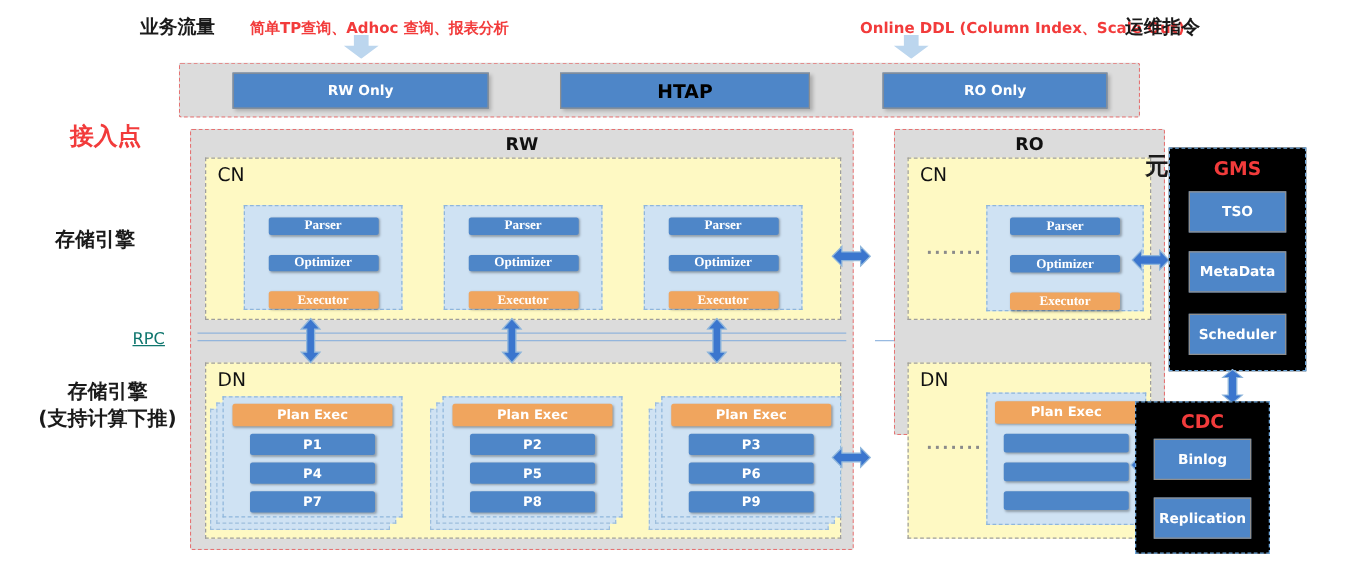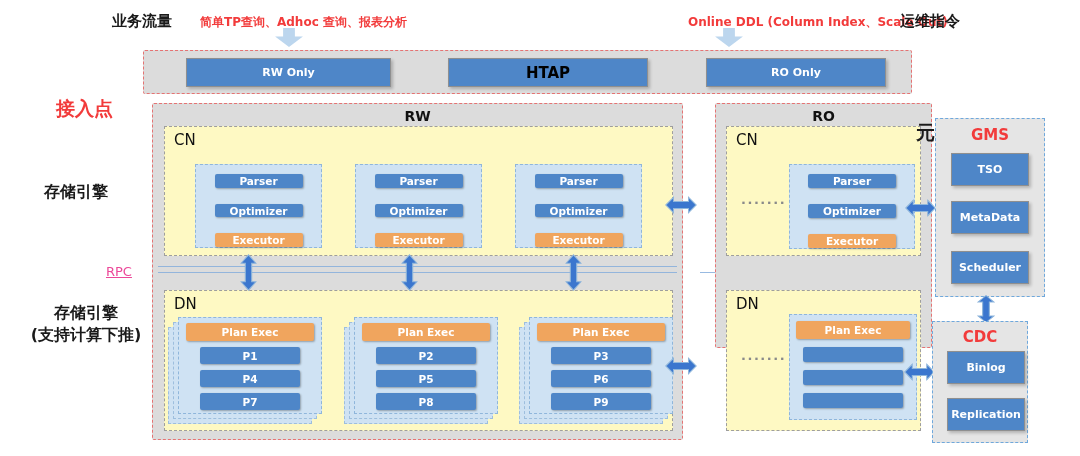--- a/index.html
+++ b/index.html
@@ -5,41 +5,41 @@
   html,body{margin:0;padding:0;background:#fff;}
   #canvas{position:relative;width:1080px;height:456px;background:#ffffff;
     font-family:"DejaVu Sans","Liberation Sans",sans-serif;overflow:hidden;}
   .abs{position:absolute;}
   
   .lbl-big{font-size:19px;font-weight:bold;color:#1a1a1a;white-space:nowrap;margin-top:36px;}
   .lbl-mid{font-size:15px;font-weight:bold;color:#1a1a1a;white-space:nowrap;}
   .lbl-side{font-size:16px;font-weight:bold;color:#1a1a1a;white-space:nowrap;}
   .lbl-red{color:#f23b3b;}
   .note-red{font-size:12px;font-weight:bold;color:#f23b3b;white-space:nowrap;}
-  .rpc-lbl{font-size:13px;color:#ec4899;text-decoration:underline;}
+  .rpc-lbl{font-size:13px;color:#0f766e;text-decoration:underline;}
   
   .panel-red{background:#dcdcdc;border:1px dashed #e57373;box-sizing:border-box;border-radius:2px;}
   .panel-gray{background:#fef9c3;border:1px dashed #9e9e9e;box-sizing:border-box;}
-  .panel-blue{background:#e5e5e5;border:1px dashed #6fa8dc;box-sizing:border-box;}
+  .panel-blue{background:#000000;border:1px dashed #6fa8dc;box-sizing:border-box;}
   .sec-title{position:absolute;left:0;right:0;top:4px;text-align:center;
     font-size:14px;font-weight:bold;color:#111;}
   .box-lbl{position:absolute;left:9px;top:4px;font-size:15px;color:#111;}
   
   .btn{display:flex;align-items:center;justify-content:center;box-sizing:border-box;
     background:#4e86c8;color:#fff;font-weight:bold;border:1px solid #8f8f8f;
     box-shadow:2px 2px 3px rgba(0,0,0,.22);}
   .ep-btn{height:29px;font-size:11px;}
   .ep-htap{font-size:15px;color:#000000;}
   .sm-btn{display:flex;align-items:center;justify-content:center;box-sizing:border-box;
     background:#4e86c8;color:#fff;font-weight:bold;font-size:10.5px;
     border-radius:2px;box-shadow:1px 1px 2px rgba(0,0,0,.3);}
   .orange{background:#f0a55e;}
   
   .unit-card{background:#cfe2f3;border:1px dashed #8fb6db;box-sizing:border-box;
-    display:flex;flex-direction:column;align-items:center;gap:16px;padding-top:9px;}
+    display:flex;flex-direction:column;align-items:center;gap:16px;padding-top:9px;font-family:Liberation Serif, serif;}
   .unit-card .sm-btn{width:88px;height:19px;}
   
   .stack{position:absolute;}
   .sheet{position:absolute;background:#cfe2f3;border:1px dashed #9dbedd;box-sizing:border-box;}
   .stack-card{position:absolute;left:0;top:0;width:100%;height:100%;
     background:#cfe2f3;border:1px dashed #8fb6db;box-sizing:border-box;
     display:flex;flex-direction:column;align-items:center;padding-top:5px;gap:6px;}
   .stack-card .hdr{width:128px;height:18px;font-size:10.5px;}
   .stack-card .part{width:100px;height:17px;font-size:10.5px;}
   
@@ -222,19 +222,19 @@
     <div class="btn meta-btn abs" style="left:15px;top:132px;">Scheduler</div>
     <div class="btn meta-btn abs" style="left:15px;top:82px;">MetaData</div>
   </div>
 
   <div class="abs" style="left:977px;top:295px;">
     <svg width="18" height="28" viewBox="0 0 16 36" preserveAspectRatio="none">
       <path d="M8 .8 L15 9 H11 V27 H15 L8 35.2 L1 27 H5 V9 H1 Z" fill="#3b76ce" stroke="#8fb6db" stroke-width="1"></path>
     </svg>
   </div>
 
-  <div class="abs panel-blue" style="left:932px;top:321px;width:96px;height:122px;">
+  <div class="abs panel-blue" style="left:908px;top:321px;width:108px;height:122px;">
     <div class="abs lbl-mid lbl-red" style="left:0;right:0;top:6px;text-align:center;">CDC</div>
     <div class="btn meta-btn abs" style="left:14px;top:29px;">Binlog</div>
     <div class="btn meta-btn abs" style="left:14px;top:76px;">Replication</div>
   </div>
 
 </div>
 
 </body></html>

